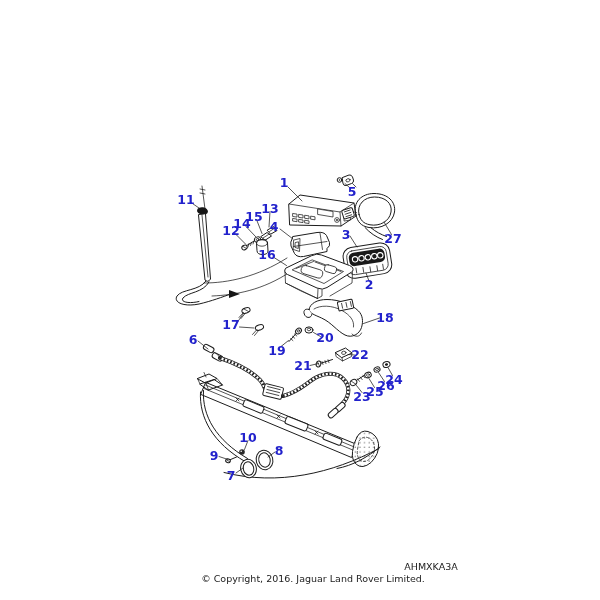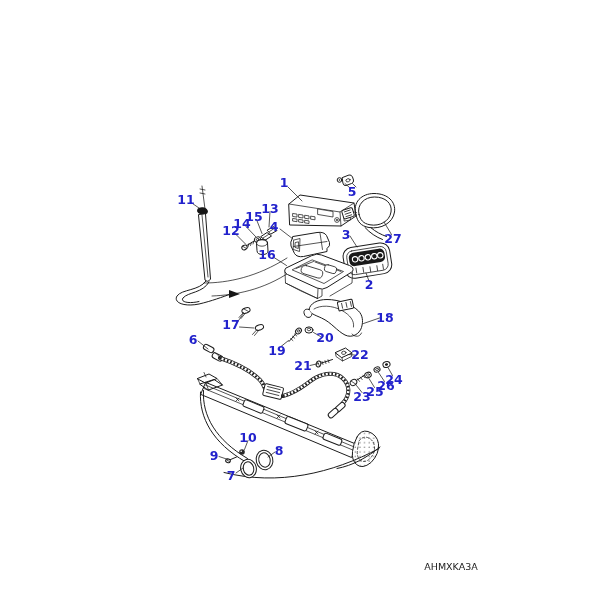--- a/index.html
+++ b/index.html
@@ -287,14 +287,15 @@
     <text class="callout" x="303" y="370" fill="#2222cc">21</text>
     <text class="callout" x="360" y="359" fill="#2222cc">22</text>
     <text class="callout" x="362" y="401" fill="#2222cc">23</text>
     <text class="callout" x="394" y="384" fill="#2222cc">24</text>
     <text class="callout" x="375" y="396" fill="#2222cc">25</text>
     <text class="callout" x="386" y="390" fill="#2222cc">26</text>
     <text class="callout" x="393" y="243" fill="#2222cc">27</text>
   </g>
 </svg>
 
-  <div class="caption" style="left:451px; top:566px;">AHMXKA3A</div>
+  <div class="caption" style="left:431px; top:566px;">AHMXKA3A</div>
+  <div class="caption" style="left:313px; top:578px;">© Copyright, 2016. Jaguar Land Rover Limited.</div>
 </div>
 
 </body></html>

